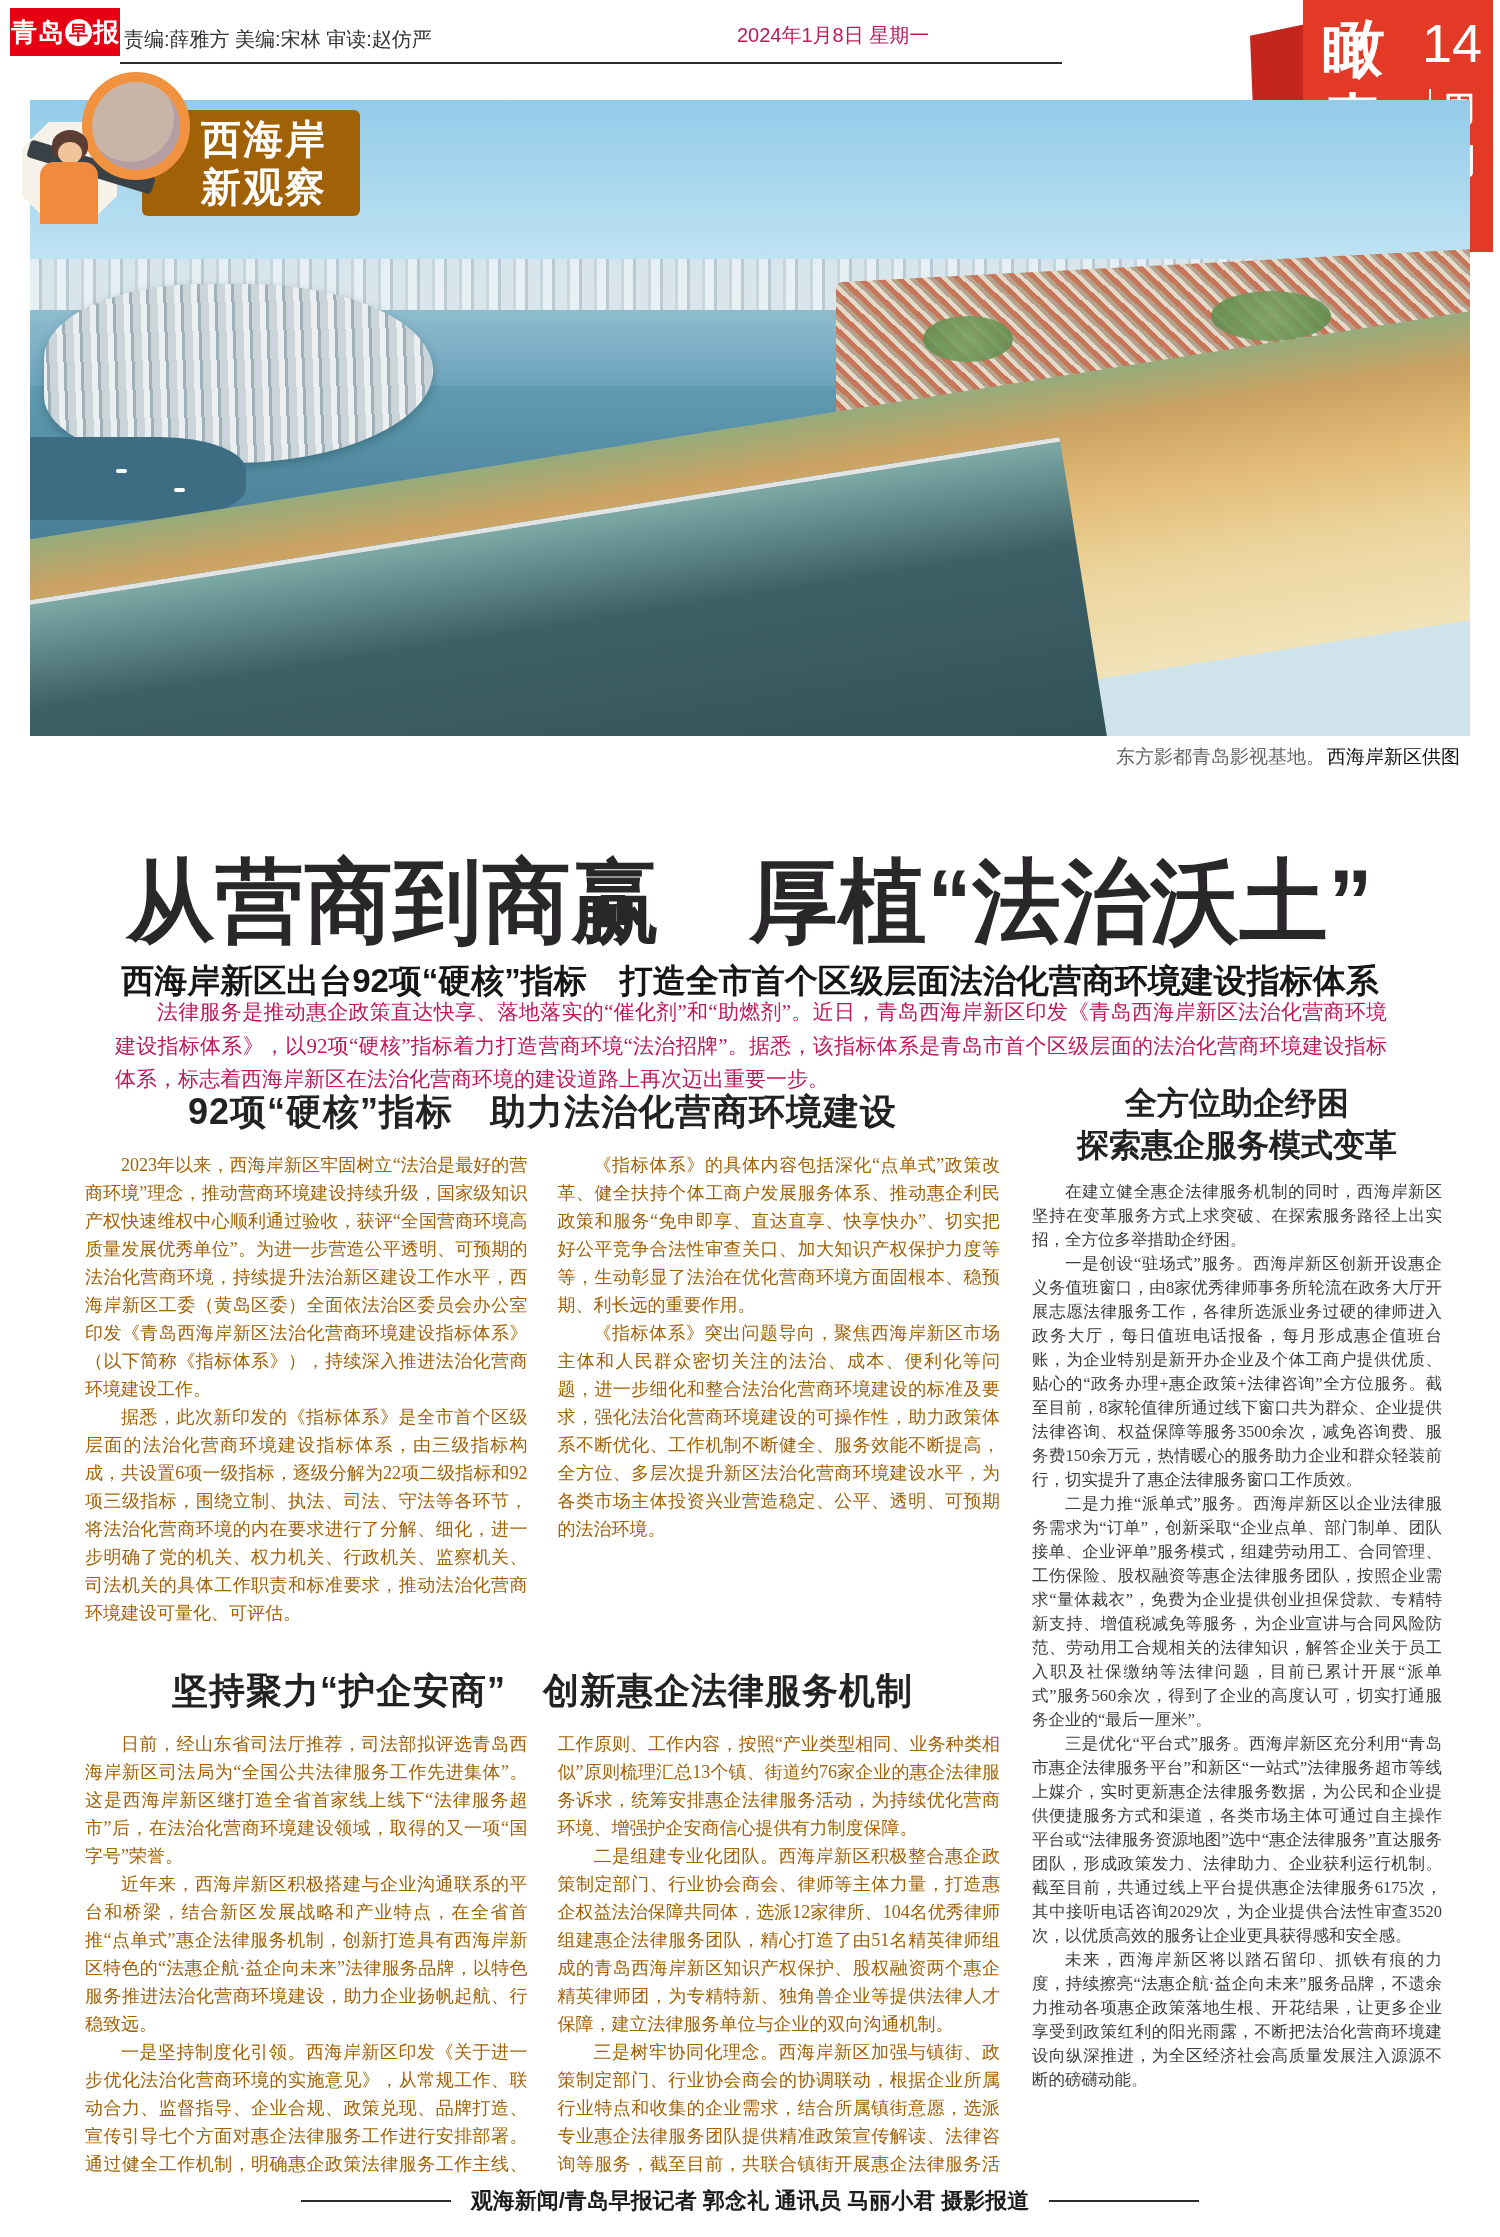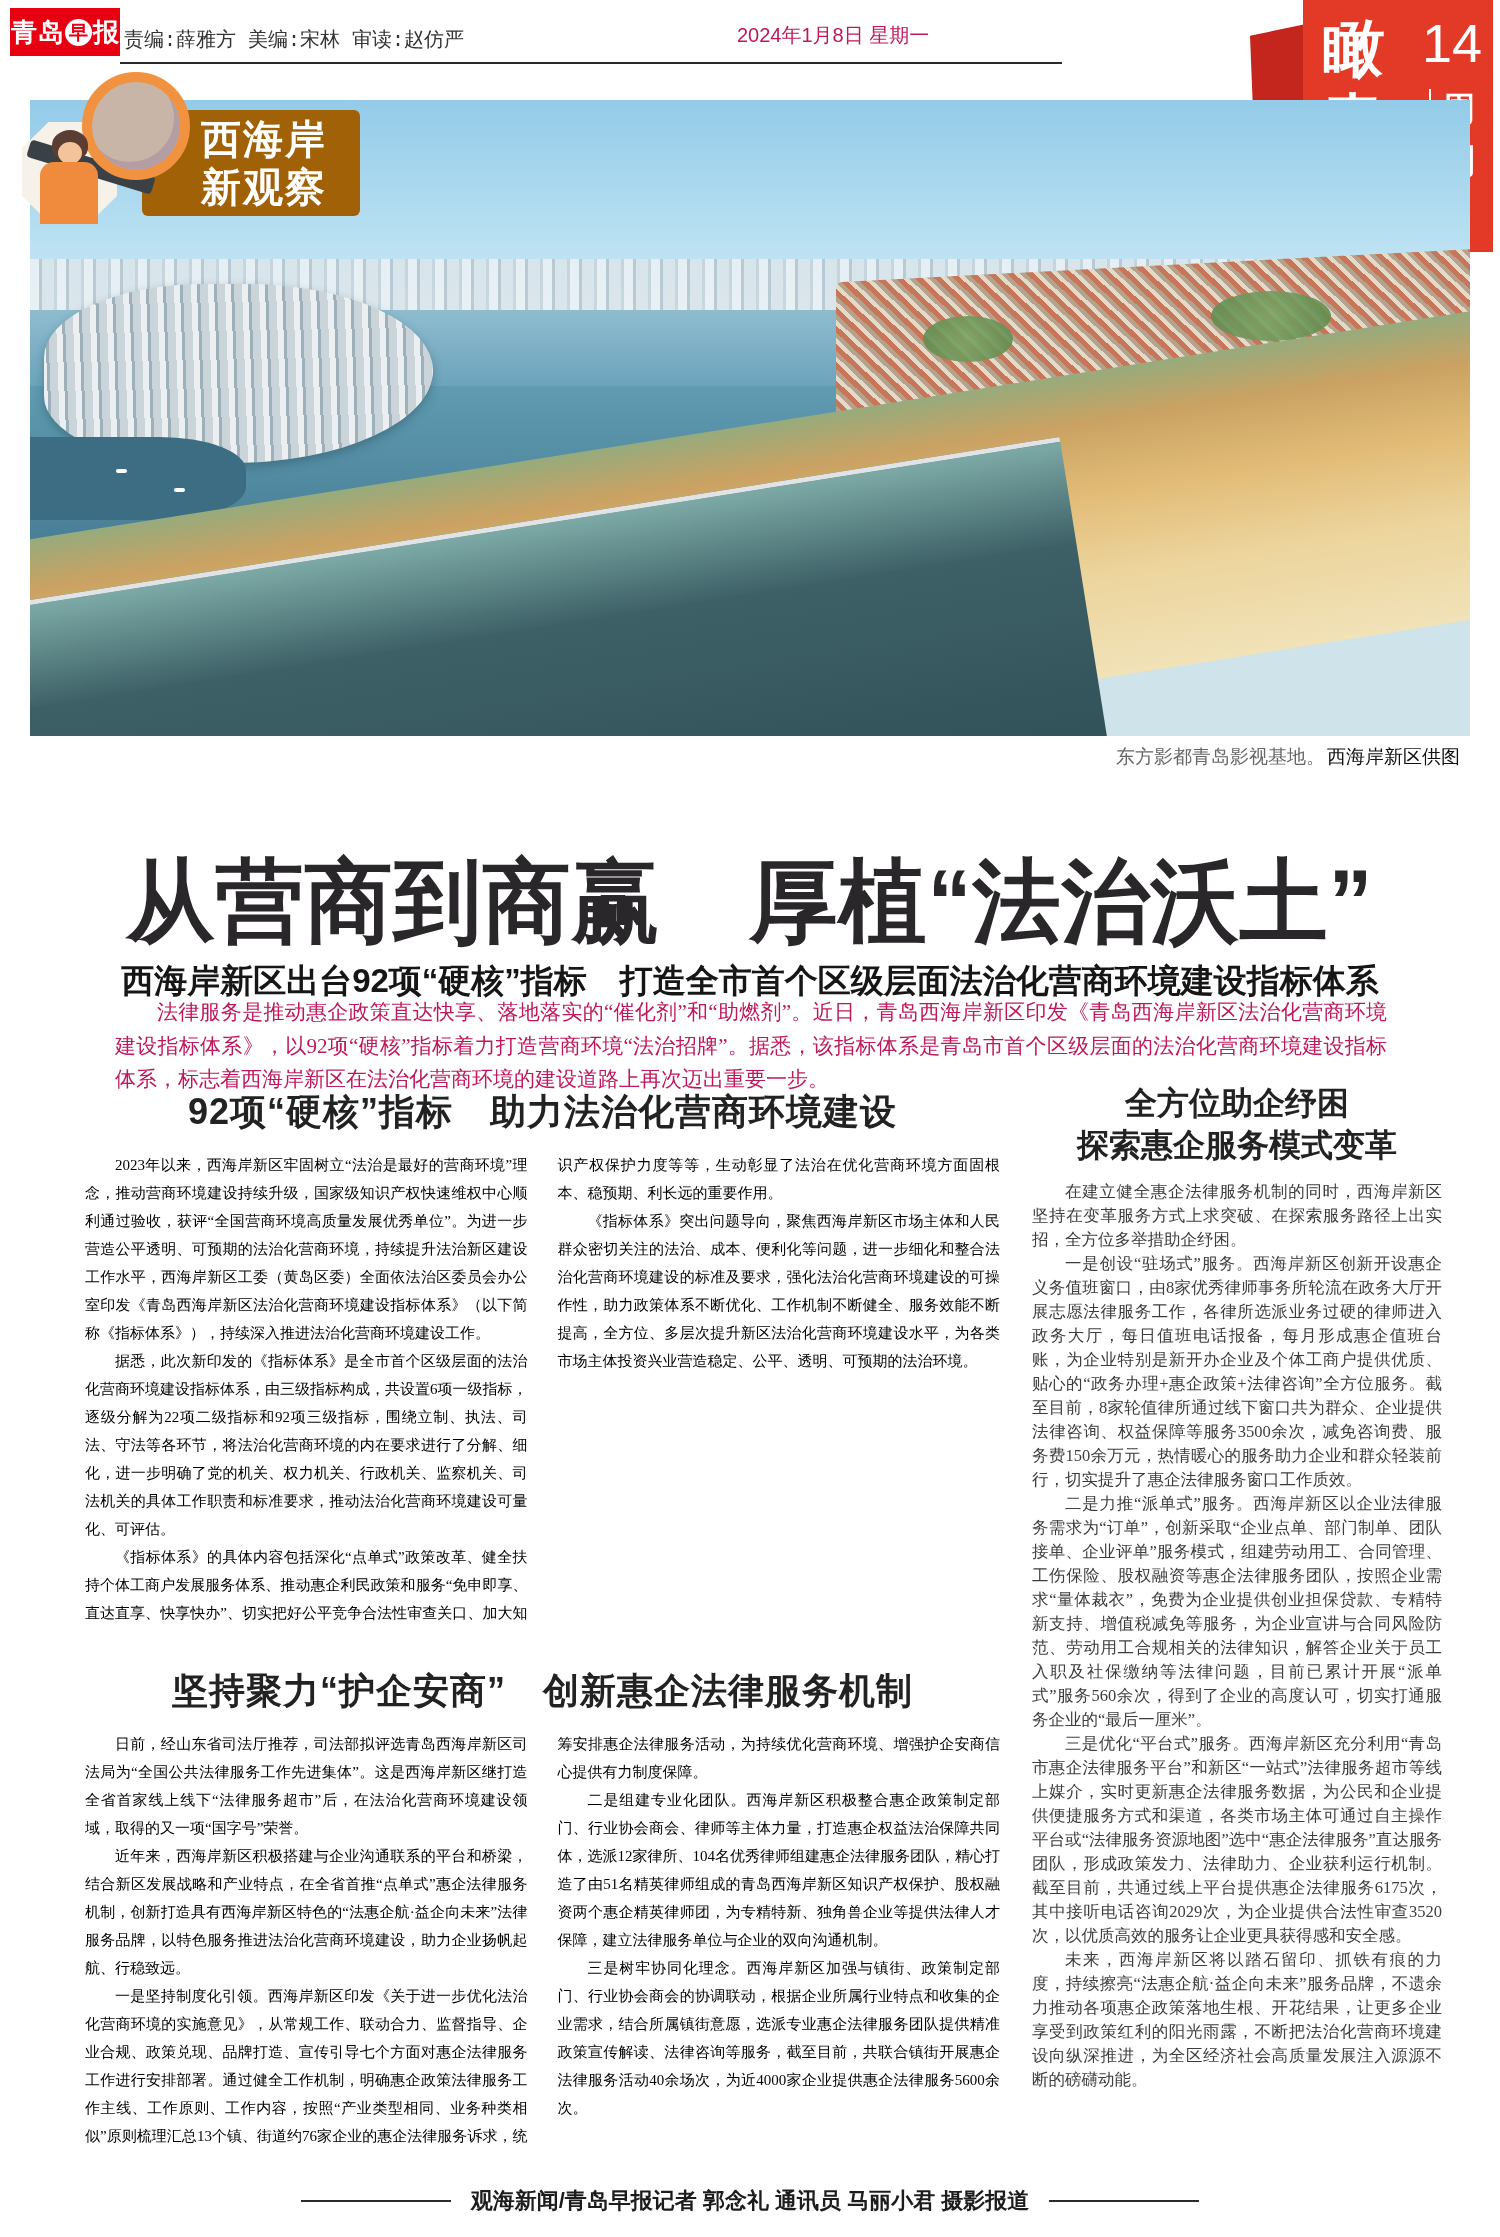--- a/index.html
+++ b/index.html
@@ -5,21 +5,21 @@
   html,body{margin:0;padding:0;background:#e8e8e8;}
   .page{position:relative;width:1500px;height:2237px;background:#ffffff;margin:0 auto;
         font-family:"Liberation Sans",sans-serif;overflow:hidden;}
 
   
   .logo{position:absolute;left:10px;top:8px;width:110px;height:48px;background:#e60012;
         display:flex;align-items:center;justify-content:center;gap:1px;}
   .logo .ch{color:#fff;font-size:26px;font-weight:900;line-height:1;}
   .logo .ch.circle{width:27px;height:27px;background:#fff;color:#e60012;border-radius:50%;
         display:flex;align-items:center;justify-content:center;font-size:19px;}
-  .editors{position:absolute;left:124px;top:26px;font-size:20px;color:#333;font-family:Liberation Mono, monospace;}
+  .editors{position:absolute;left:124px;top:26px;font-size:20px;color:#333;}
   .date{position:absolute;left:737px;top:22px;font-size:20px;color:#be185d;}
   .head-rule{position:absolute;left:120px;top:62px;width:942px;height:2px;background:#2a2a2a;}
 
   
   .ribbon-fold{position:absolute;left:1250px;top:24px;width:56px;height:196px;background:#c4251c;
         clip-path:polygon(0 6%,100% 0,100% 100%,42% 70%,12% 92%);}
   .ribbon-main{position:absolute;left:1303px;top:0;width:190px;height:252px;background:#e23a26;}
   .ribbon-title{position:absolute;left:20px;top:12px;}
   .ribbon-title .rch{font-size:62px;font-weight:900;color:#fff;line-height:74px;display:block;}
   .ribbon-right{position:absolute;left:116px;top:14px;width:66px;text-align:center;}
@@ -78,21 +78,21 @@
   .subhead{position:absolute;left:0;top:922px;width:100%;text-align:center;
         font-size:33px;font-weight:700;color:#161616;margin-top:37px;}
   .lead{position:absolute;left:115px;top:996px;width:1272px;margin:0;
         font-family:"Liberation Serif",serif;font-size:21px;line-height:1.6;color:#be185d;
         text-align:justify;text-indent:2em;}
 
   
   .left-group{position:absolute;left:85px;top:1088px;width:915px;}
   .section-head{margin:0 0 14px 0;text-align:center;font-size:36px;font-weight:800;color:#222;letter-spacing:1px;}
   .cols{column-count:2;column-gap:30px;column-fill:auto;overflow:hidden;
-        font-family:"Liberation Serif",serif;font-size:15px;line-height:28px;color:#000000;text-align:justify;}
+        font-family:"Liberation Serif",serif;font-size:18px;line-height:28px;color:#a16207;text-align:justify;}
   .cols-a{height:492px;}
   .cols-b{height:474px;}
   .cols p,.rc-body p{margin:0;text-indent:2em;}
   .section-head.second{margin-top:24px;}
 
   .right-col{position:absolute;left:1032px;top:1082px;width:410px;}
   .rc-head{margin:0;text-align:center;font-size:32px;font-weight:800;color:#222;line-height:1.32;}
   .rc-body{margin-top:14px;height:994px;overflow:hidden;
         font-family:"Liberation Serif",serif;font-size:16.5px;line-height:24px;color:#3d3d3d;text-align:justify;}
 

